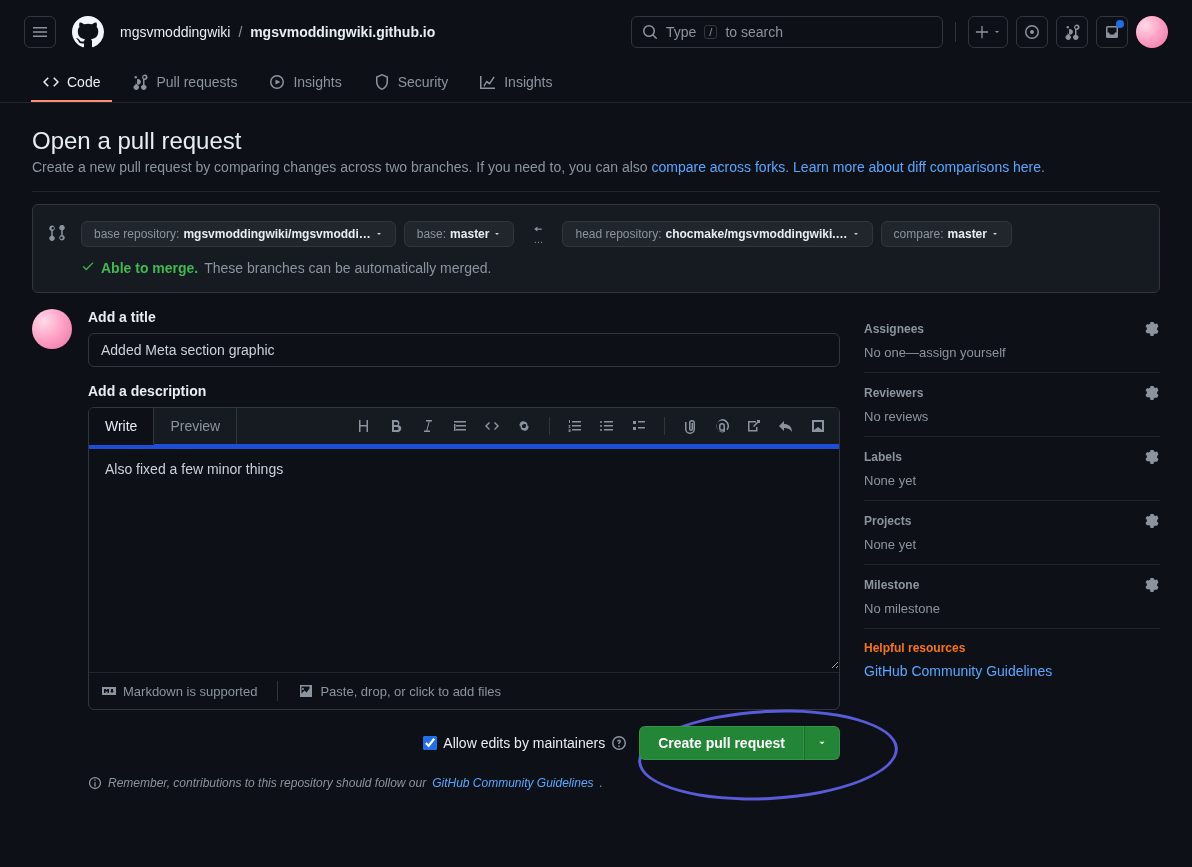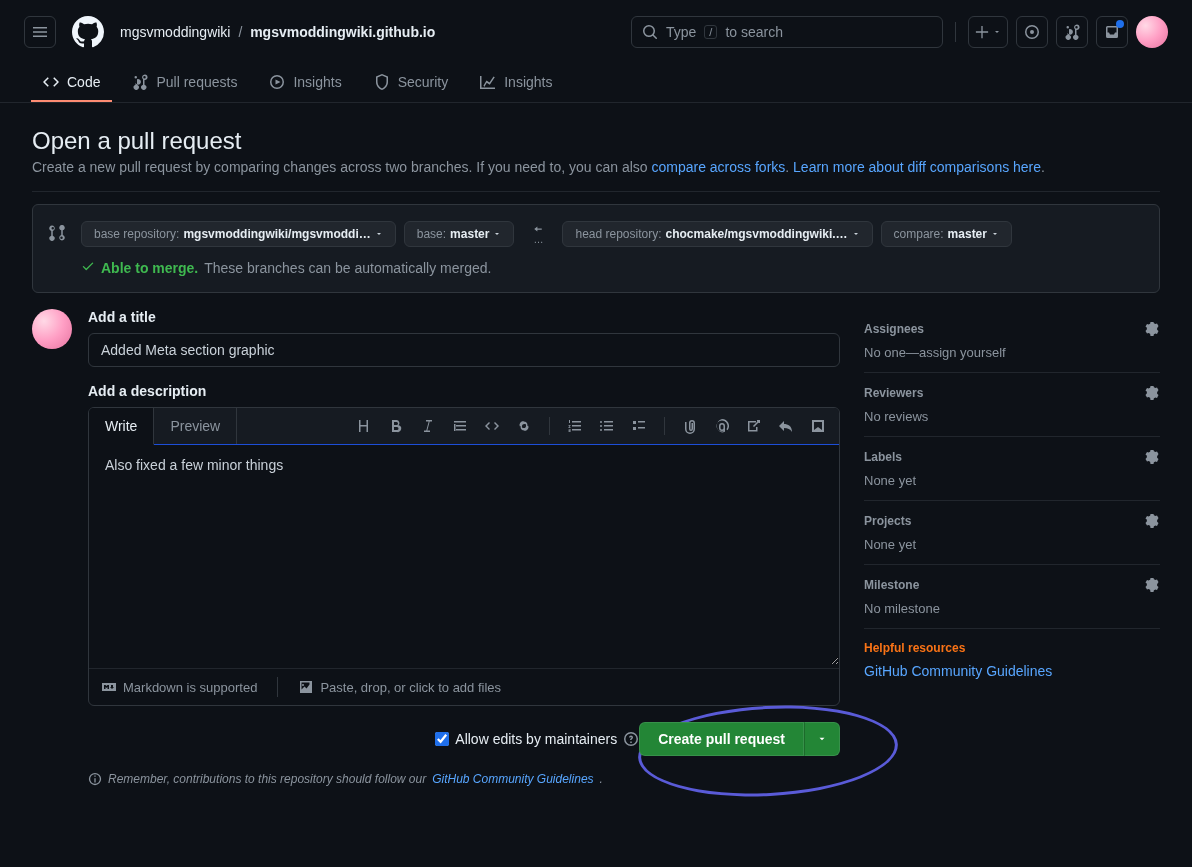--- a/index.html
+++ b/index.html
@@ -96,21 +96,21 @@
 }
 .form-col { flex: 1; }
 .field-label { font-size: 14px; font-weight: 600; color: #e6edf3; margin-bottom: 8px; }
 .title-input {
   width: 100%; background: #0d1117; border: 1px solid #30363d; border-radius: 6px;
   padding: 8px 12px; color: #c9d1d9; font-size: 14px; margin-bottom: 16px;
 }
 .desc-box { border: 1px solid #30363d; border-radius: 6px; overflow: hidden; }
 .desc-tabs {
   display: flex; align-items: center; justify-content: space-between;
-  background: #161b22; border-bottom: 1px solid #1d4ed8;
+  background: #161b22; border-bottom: 5px solid #1d4ed8;
 }
 .tab-group { display: flex; }
 .desc-tab {
   padding: 10px 16px; color: #8b949e; font-size: 14px;
   border-right: 1px solid #30363d;
 }
 .desc-tab.active { background: #0d1117; color: #e6edf3; border-bottom: 1px solid #0d1117; margin-bottom: -1px; }
 .toolbar { display: flex; align-items: center; gap: 6px; padding: 0 8px; }
 .tool-btn { width: 26px; height: 28px; display: flex; align-items: center; justify-content: center; color: #8b949e; }
 .tool-divider { width: 1px; height: 18px; background: #30363d; margin: 0 6px; }
@@ -121,21 +121,21 @@
 }
 .desc-footer {
   display: flex; align-items: center; gap: 20px; padding: 8px 12px;
   border-top: 1px solid #21262d; color: #8b949e; font-size: 13px;
 }
 .desc-footer .sep-v { width: 1px; height: 20px; background: #30363d; }
 .desc-footer-item { display: flex; align-items: center; gap: 6px; }
 
 .submit-row {
   display: flex; align-items: center; justify-content: flex-end;
-  margin-top: 16px;
+  gap: 12px; margin-top: 16px;
 }
 .allow-edits { display: flex; align-items: center; gap: 6px; color: #e6edf3; font-size: 14px; }
 .allow-edits input { accent-color: #1f6feb; width: 14px; height: 14px; }
 .create-pr-group { display: flex; position: relative; z-index: 2; }
 .create-pr {
   background: #238636; color: #fff; border: 1px solid rgba(240,246,252,0.1);
   border-radius: 6px 0 0 6px; padding: 8px 18px; font-size: 14px; font-weight: 600;
 }
 .create-pr-drop {
   background: #238636; color: #fff; border: 1px solid rgba(240,246,252,0.1);

